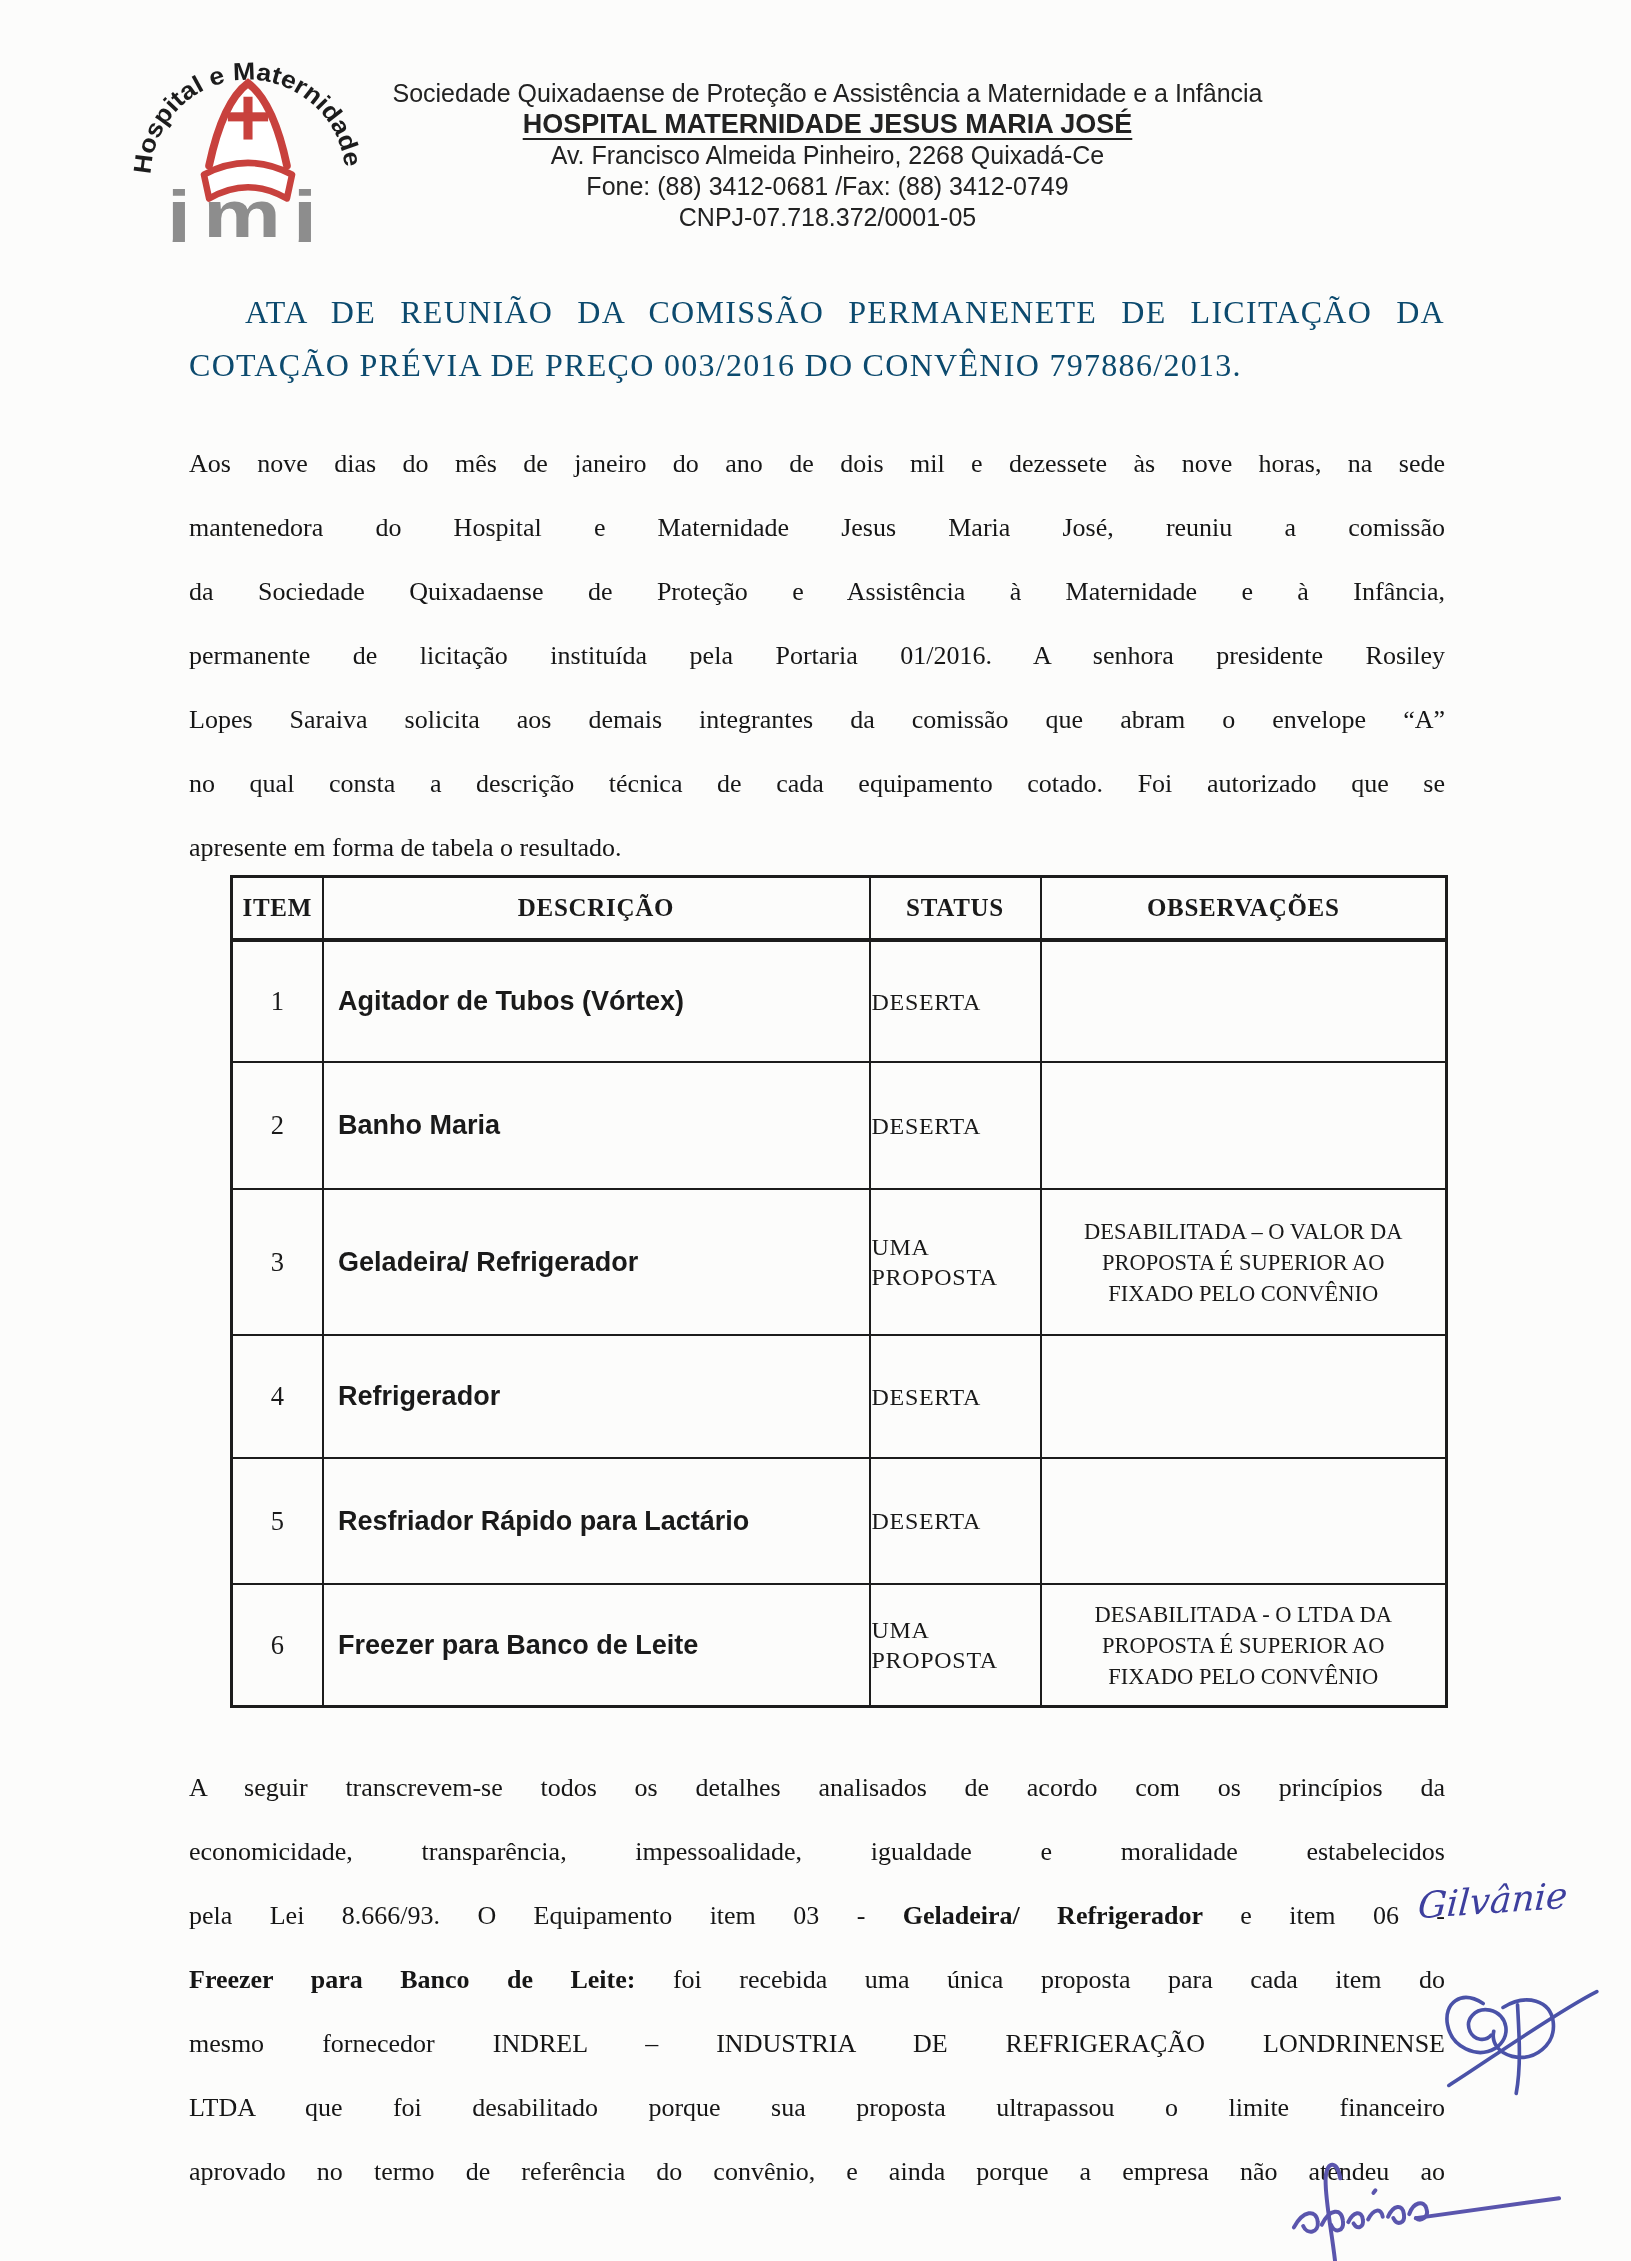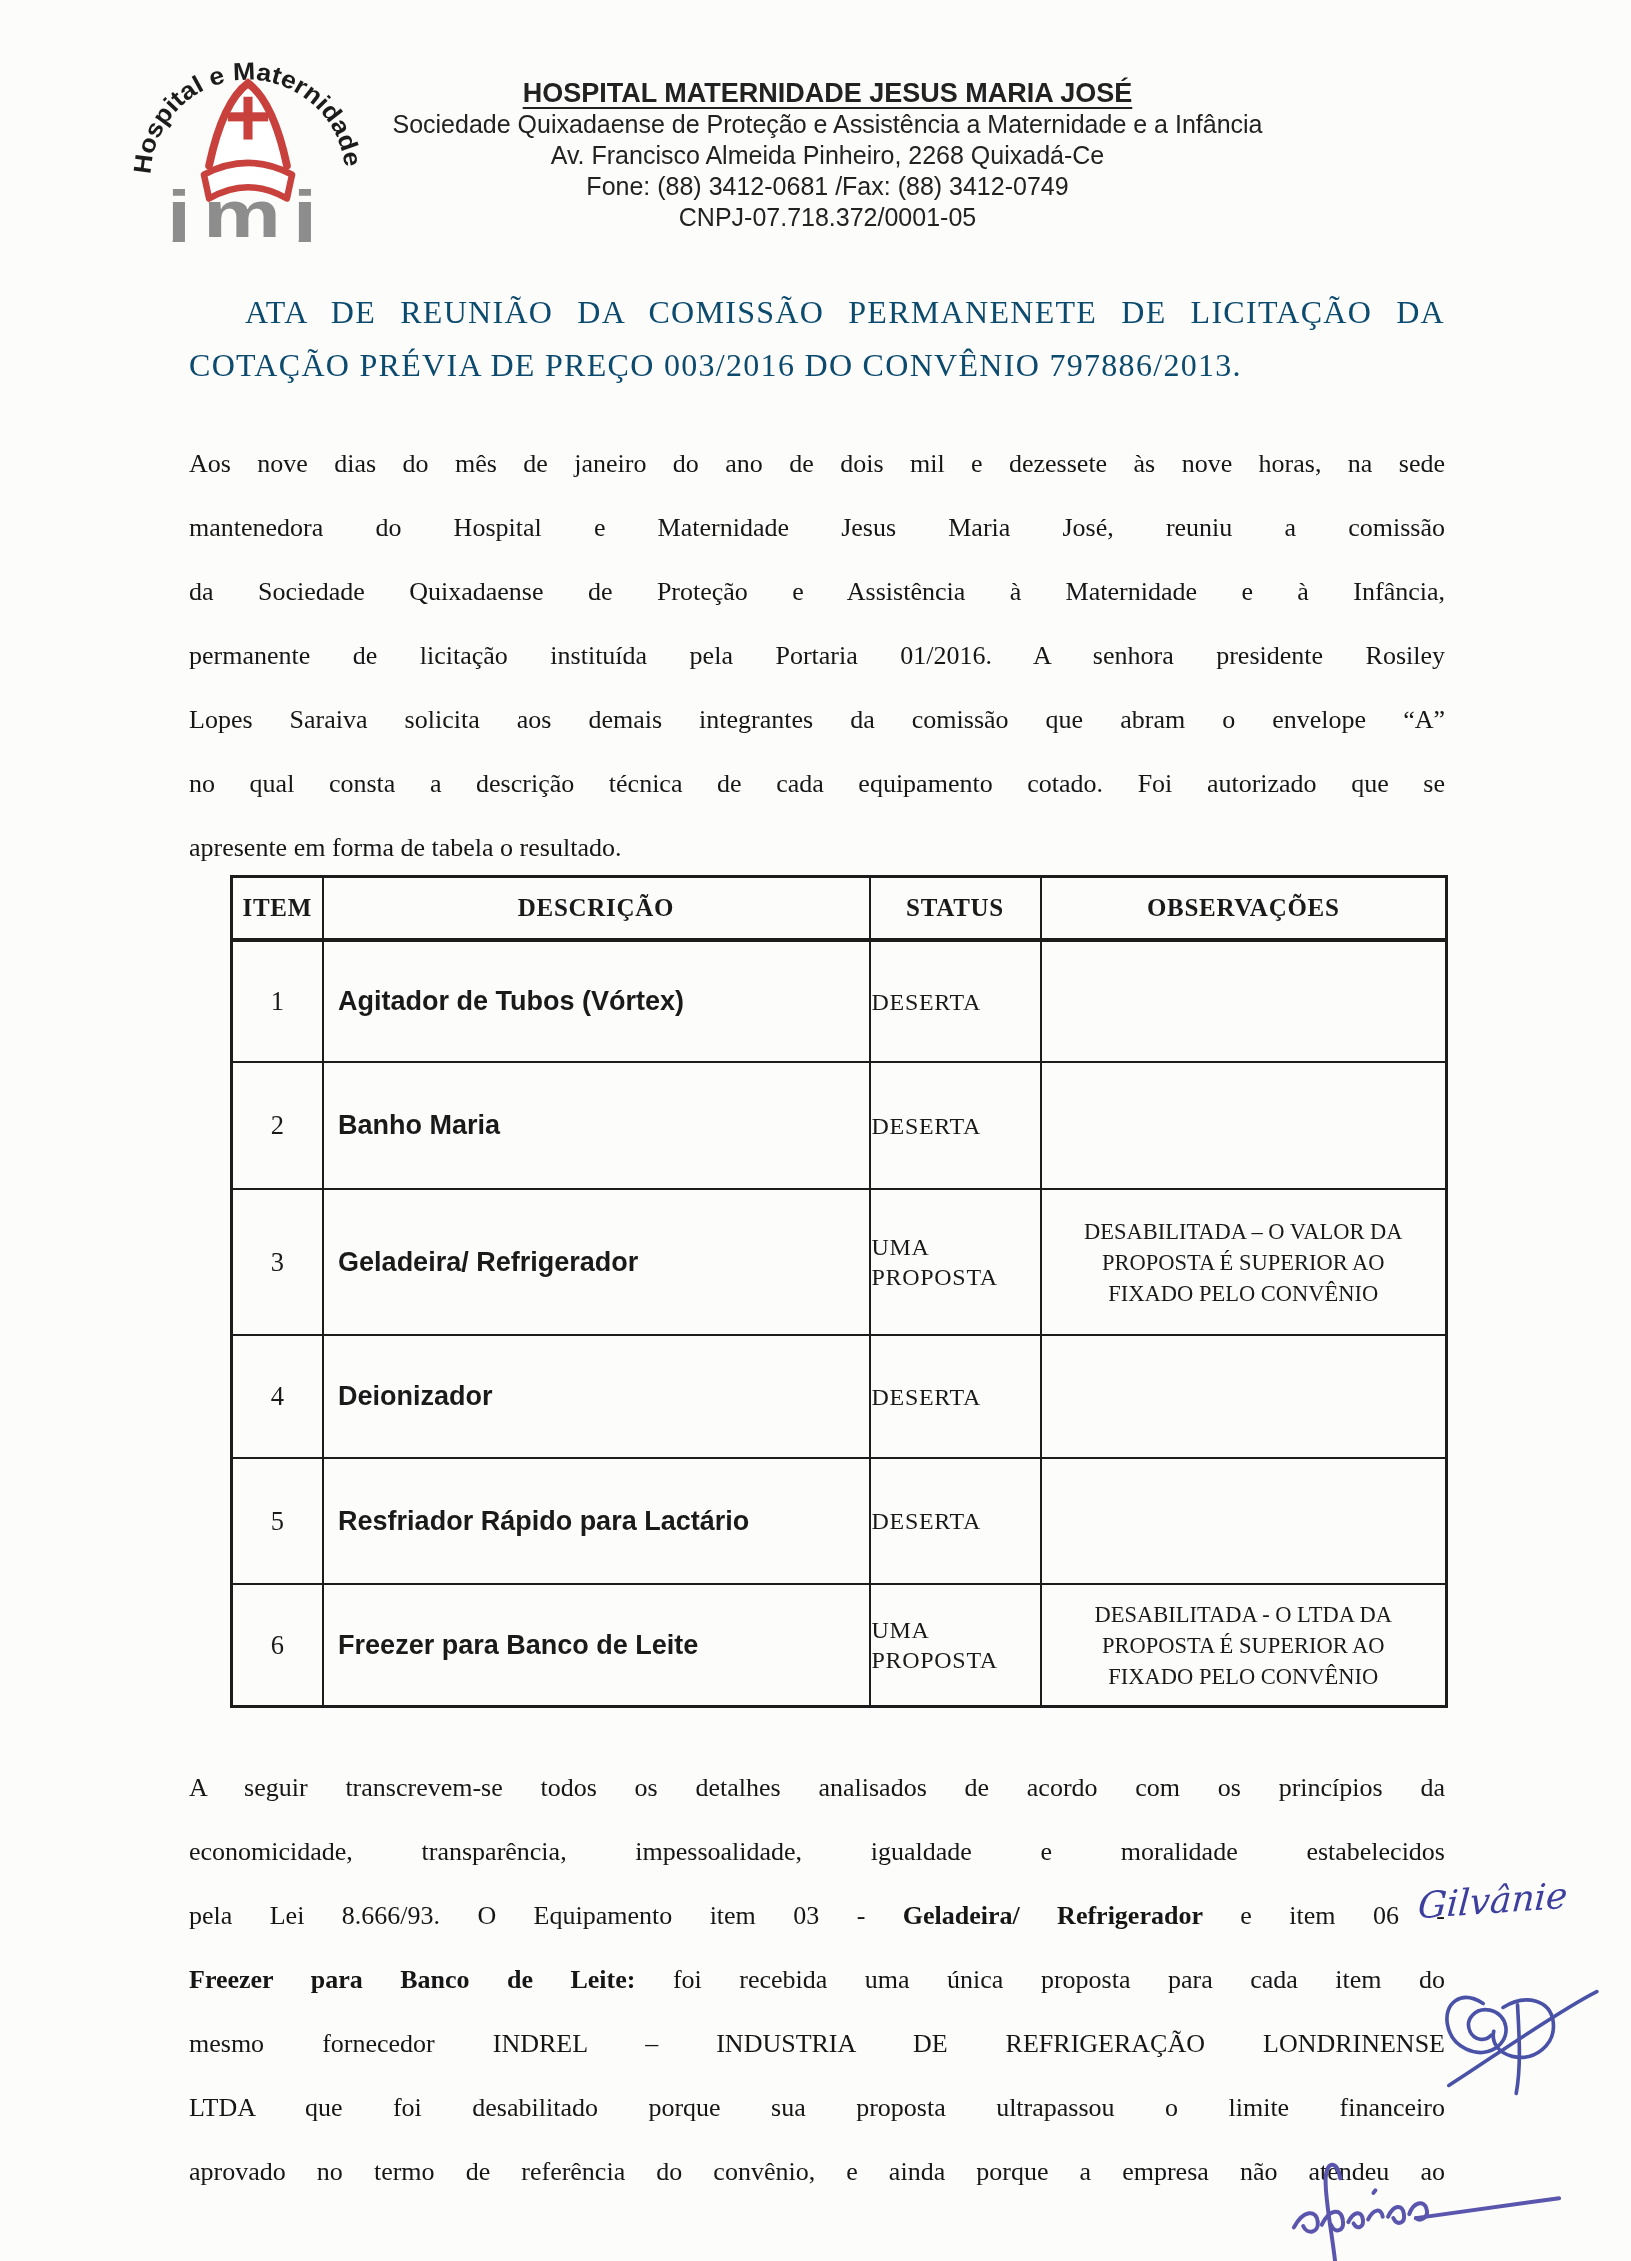--- a/index.html
+++ b/index.html
@@ -97,22 +97,22 @@
       <path d="M 152 226 Q 220 190 288 226 L 280 263 Q 220 228 160 263 Z" fill="#ffffff" stroke="#c8413d" stroke-width="10" stroke-linejoin="round"></path>
       <g fill="#c8413d">
         <rect x="213" y="106" width="14" height="66"></rect>
         <rect x="189" y="130" width="62" height="14"></rect>
       </g>
     </g>
     <text x="169" y="322" text-anchor="middle" transform="scale(1.3 1)" font-family="Liberation Sans, DejaVu Sans, sans-serif" font-weight="bold" font-size="104" letter-spacing="14" fill="#8d8d8d">jmj</text>
   </svg>
 
   <div class="header-text">
+    <div class="hl">Sociedade Quixadaense de Proteção e Assistência a Maternidade e a Infância</div>
     <div class="hl hospital">HOSPITAL MATERNIDADE JESUS MARIA JOSÉ</div>
-    <div class="hl">Sociedade Quixadaense de Proteção e Assistência a Maternidade e a Infância</div>
     <div class="hl">Av. Francisco Almeida Pinheiro, 2268 Quixadá-Ce</div>
     <div class="hl">Fone: (88) 3412-0681 /Fax: (88) 3412-0749</div>
     <div class="hl">CNPJ-07.718.372/0001-05</div>
   </div>
 
   <div class="doc-title">
     <div class="title-line first">ATA DE REUNIÃO DA COMISSÃO PERMANENETE DE LICITAÇÃO DA</div>
     <div class="title-line">COTAÇÃO PRÉVIA DE PREÇO 003/2016 DO CONVÊNIO 797886/2013.</div>
   </div>
 
@@ -166,21 +166,21 @@
             <div>PROPOSTA</div>
           </td>
         <td class="c-obs">
             <div>DESABILITADA – O VALOR DA</div>
             <div>PROPOSTA É SUPERIOR AO</div>
             <div>FIXADO PELO CONVÊNIO</div>
           </td>
       </tr>
       <tr>
         <td class="c-item">4</td>
-        <td class="c-desc">Deionizador</td>
+        <td class="c-desc">Refrigerador</td>
         <td class="c-status">
             <div>DESERTA</div>
           </td>
         <td class="c-obs"></td>
       </tr>
       <tr>
         <td class="c-item">5</td>
         <td class="c-desc">Resfriador Rápido para Lactário</td>
         <td class="c-status">
             <div>DESERTA</div>

